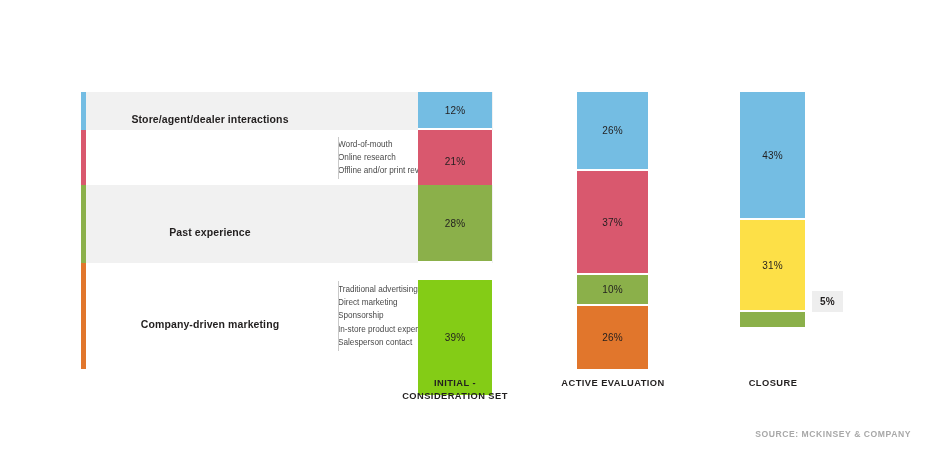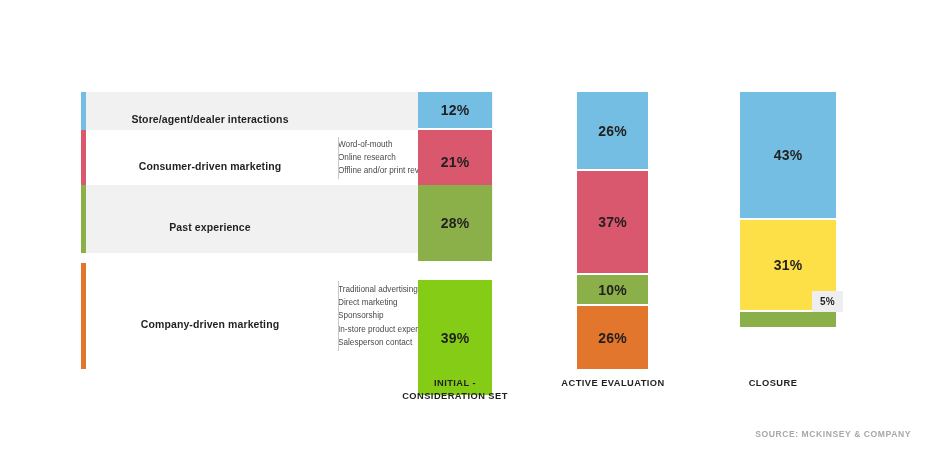--- a/index.html
+++ b/index.html
@@ -38,21 +38,21 @@
     font-size:8.2px;color:#4a4a4a;line-height:13.2px;white-space:nowrap;
     font-family:"Liberation Sans", sans-serif;
   }
 
   
   .bar-col{position:absolute;}
   .seg{position:absolute;left:0;width:100%;
        display:flex;align-items:center;justify-content:center;
        box-sizing:border-box;border-bottom:2px solid #ffffff;}
   .seg:last-child{border-bottom:none;}
-  .seg-val{font-size:14px;font-weight:bold;color:#221f1f;letter-spacing:.2px;}
+  .seg-val{font-size:10px;font-weight:normal;color:#221f1f;letter-spacing:.2px;}
 
   .callout{
     position:absolute;background:#eeeeee;
     padding:5px 8px;font-size:10px;font-weight:bold;color:#221f1f;
     letter-spacing:.2px;white-space:nowrap;
   }
 
   .axis-label{
     position:absolute;text-align:center;
     font-size:9.3px;font-weight:bold;color:#221f1f;
@@ -73,32 +73,31 @@
 
     <div class="legend-row row-gray" style="top:0px;height:38px;">
       <div class="row-accent" style="background:#74bde3;"></div>
       <div class="row-body"></div>
       <div class="cat-label">Store/agent/dealer interactions</div>
     </div>
 
     <div class="legend-row row-white" style="top:38px;height:55px;">
       <div class="row-accent" style="background:#d9586e;"></div>
       <div class="row-body"></div>
-      <div class="cat-label">Consumer-driven marketing</div>
       <div class="sub-wrap">
         <div class="sub-divider" style="height:42px;"></div>
         <div class="sub-list">
           <div class="sub-item">Word-of-mouth</div>
           <div class="sub-item">Online research</div>
           <div class="sub-item">Offline and/or print reviews</div>
         </div>
       </div>
     </div>
 
-    <div class="legend-row row-gray" style="top:93px;height:68px;">
+    <div class="legend-row row-gray" style="top:93px;height:78px;">
       <div class="row-accent" style="background:#8bb04a;"></div>
       <div class="row-body"></div>
       <div class="cat-label">Past experience</div>
     </div>
 
     <div class="legend-row row-white" style="top:171px;height:106px;">
       <div class="row-accent" style="background:#e1762c;"></div>
       <div class="row-body"></div>
       <div class="cat-label">Company-driven marketing</div>
       <div class="sub-wrap">
@@ -146,21 +145,21 @@
     </div>
     <div class="seg" style="top:214px;height:63px;background:#e1762c;">
       <span class="seg-val">26%</span>
     </div>
   </div>
 
   <div class="axis-label" style="left:540px;top:377px;width:146px;">
     <div>ACTIVE EVALUATION</div>
   </div>
 
-  <div class="bar-col" style="left:740px;top:92px;width:65px;height:277px;padding-left:31px;">
+  <div class="bar-col" style="left:740px;top:92px;width:65px;height:277px;">
     <div class="seg" style="top:0px;height:128px;background:#74bde3;">
       <span class="seg-val">43%</span>
     </div>
     <div class="seg" style="top:128px;height:92px;background:#fde047;">
       <span class="seg-val">31%</span>
     </div>
     <div class="seg" style="top:220px;height:15px;background:#8bb04a;">
       <span class="seg-val"></span>
     </div>
   </div>

